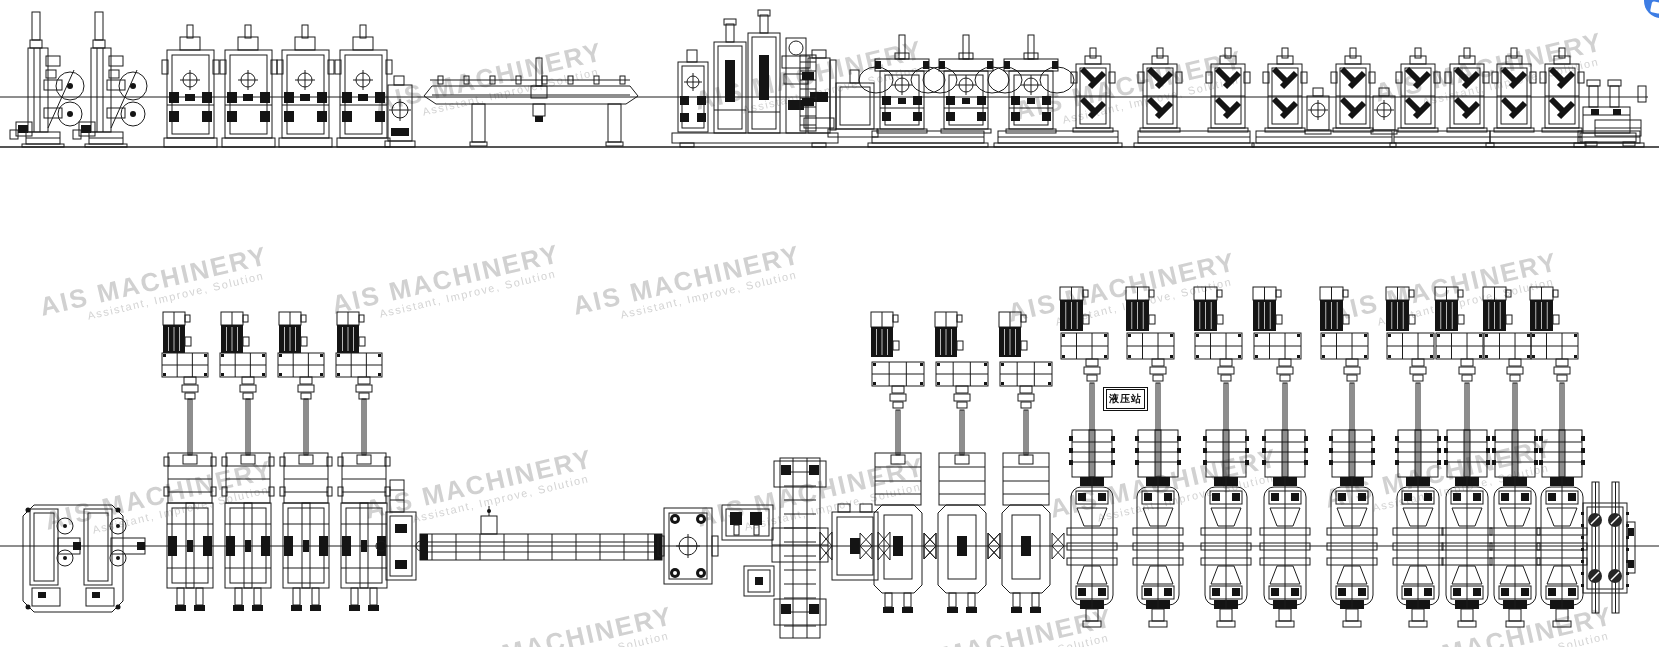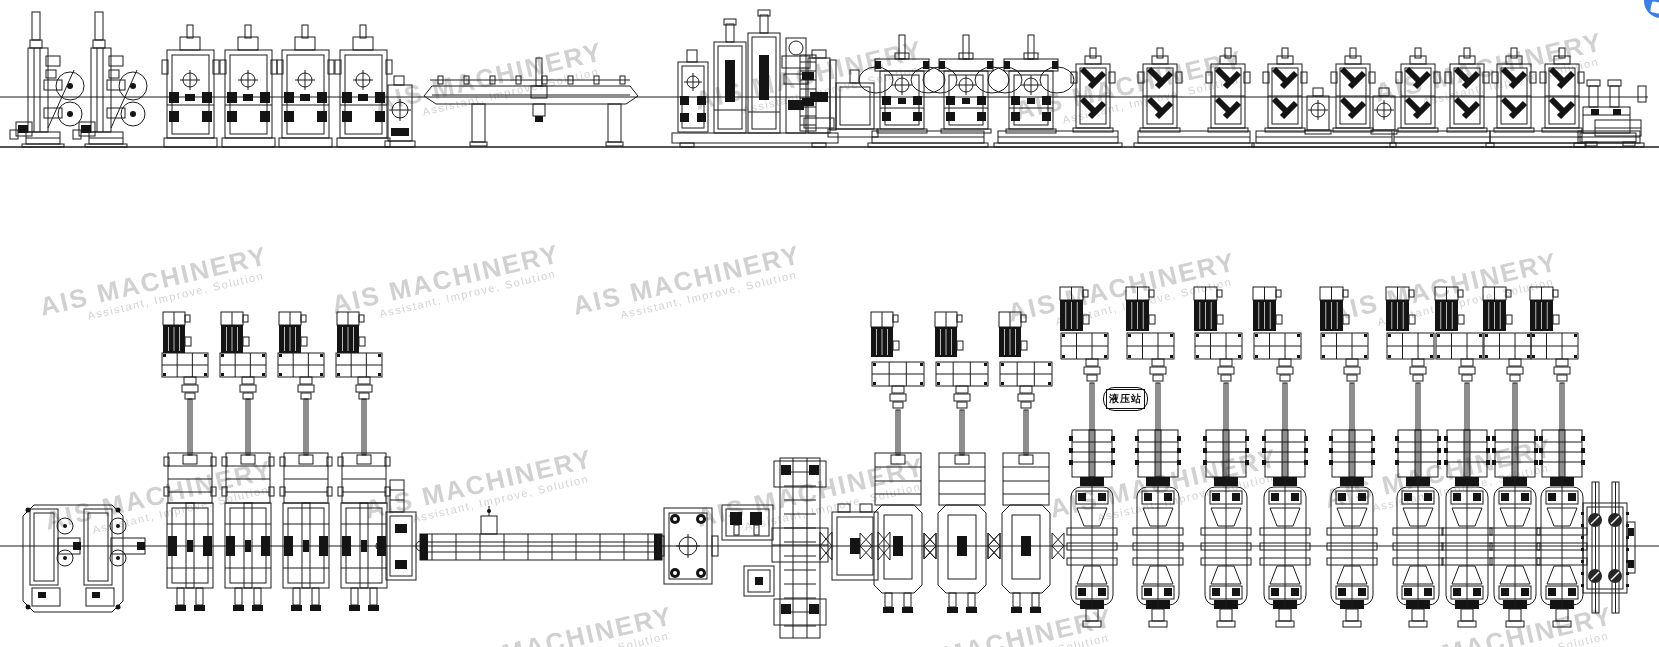--- a/index.html
+++ b/index.html
@@ -1506,19 +1506,19 @@
           <rect x="1581" y="572" width="3" height="3" fill="#141414" stroke="none"></rect>
           <rect x="1626" y="572" width="3" height="3" fill="#141414" stroke="none"></rect>
           <rect x="1581" y="584" width="3" height="3" fill="#141414" stroke="none"></rect>
           <rect x="1626" y="584" width="3" height="3" fill="#141414" stroke="none"></rect>
           <rect x="1627" y="522" width="8" height="51" fill="none" stroke="#1c1c1c" stroke-width="1"></rect>
           <rect x="1628" y="528" width="6" height="8" fill="#141414" stroke="none"></rect>
           <rect x="1628" y="560" width="6" height="8" fill="#141414" stroke="none"></rect>
         </g>
       </g>
     </svg>
-  <div id="hyd-label" style="left: 1103px; top: 387px; width: 45px; height: 24px; border-radius: 11px;">
+  <div id="hyd-label" style="left: 1103px; top: 387px; width: 45px; height: 24px;">
     <span>液压站</span>
   </div>
   <div id="chat-btn" style="left: 1644px; top: -16px; width: 34px; height: 34px; background: rgb(61, 125, 228);">
     <span class="glyph"></span>
   </div>
 </div>
 
 </body></html>

